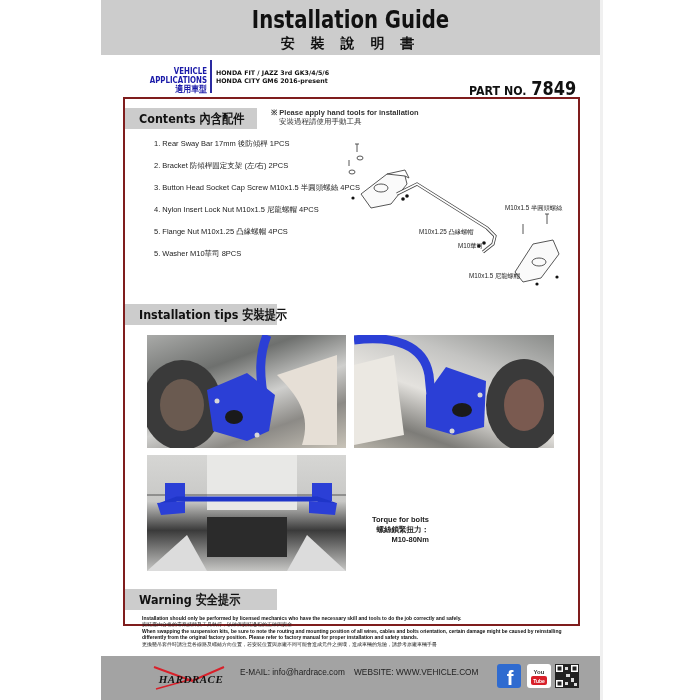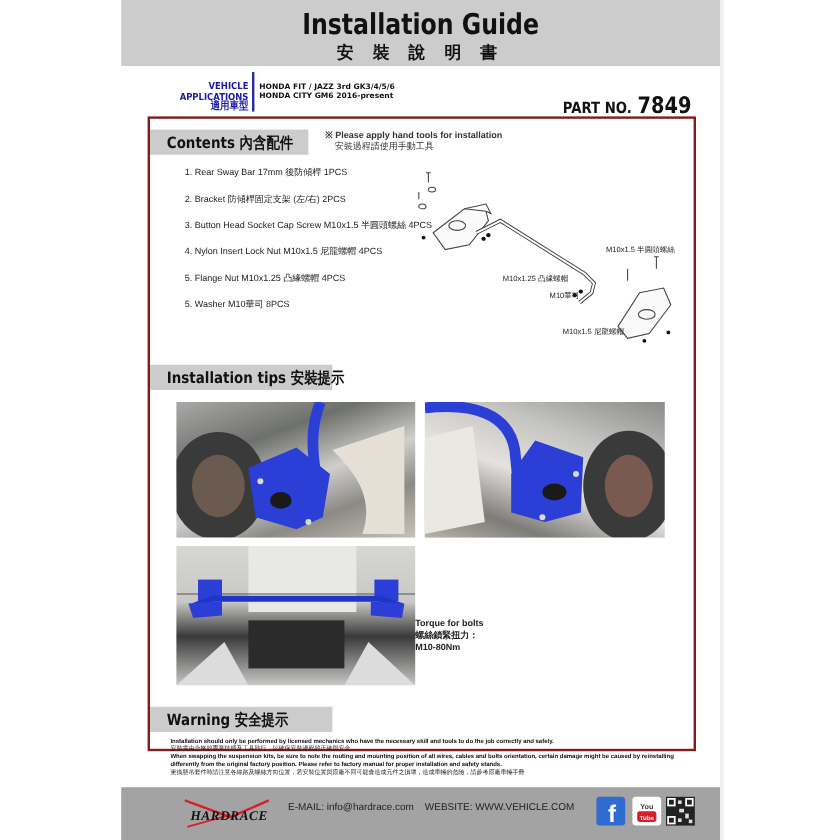--- a/index.html
+++ b/index.html
@@ -29,21 +29,21 @@
   .hint { position:absolute; left:146px; top:9px; font-size:7.5px; line-height:9px; color:#333; font-weight:bold; }
   .hint .zh { padding-left:8px; font-weight:normal; }
 
   .parts-list { position:absolute; left:13px; top:40px; list-style:none; margin:0; padding:0; }
   .parts-list li { position:absolute; left:16px; white-space:nowrap; font-size:7.5px; color:#222; }
 
   .diagram { position:absolute; left:222px; top:33px; width:230px; height:155px; }
   .diag-label { position:absolute; font-size:6.3px; color:#222; white-space:nowrap; }
 
   .photo { position:absolute; overflow:hidden; }
-  .torque { position:absolute; left:221px; top:416px; font-size:7.5px; line-height:10px; font-weight:bold; color:#222; }
+  .torque { position:absolute; left:247px; top:416px; font-size:7.5px; line-height:10px; font-weight:bold; color:#222;text-align:right; }
 
   .warning-text { position:absolute; left:17px; top:516px; width:430px; font-size:5px; line-height:6.4px; color:#111; font-weight:bold; }
   .warning-text .zh { font-weight:normal; color:#222; }
 
   .footer { position:absolute; left:0; top:656px; width:499px; height:44px; background:#a3a3a3; }
   .logo { position:absolute; left:49px; top:9px; width:82px; height:26px; }
   .contact { position:absolute; left:139px; top:11px; font-size:8.3px; line-height:11px; color:#222; white-space:nowrap; }
   .social { position:absolute; top:8px; width:24px; height:24px; border-radius:3px; }
 </style>
 </head>

